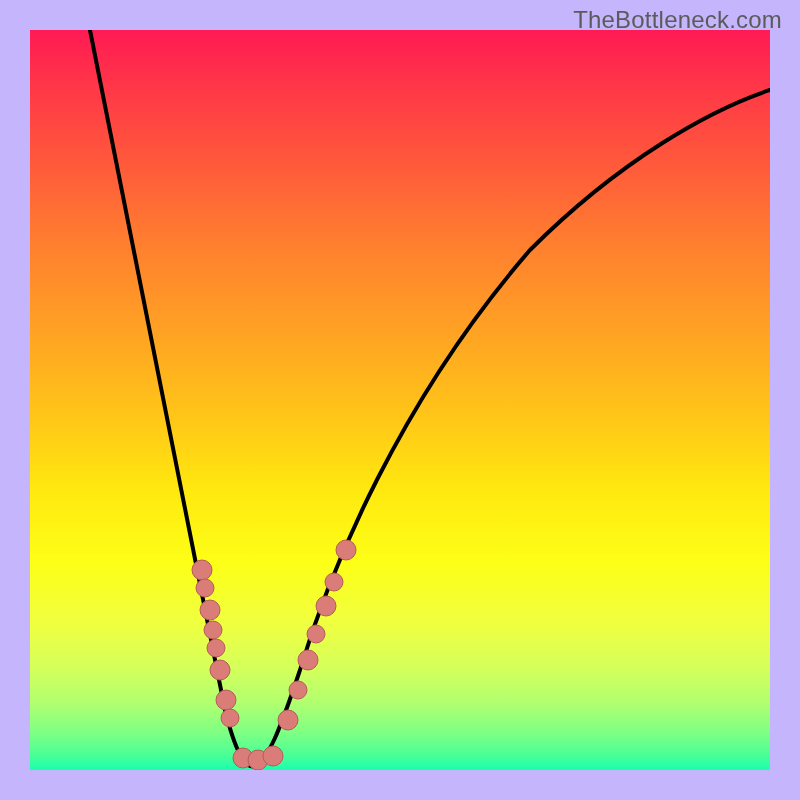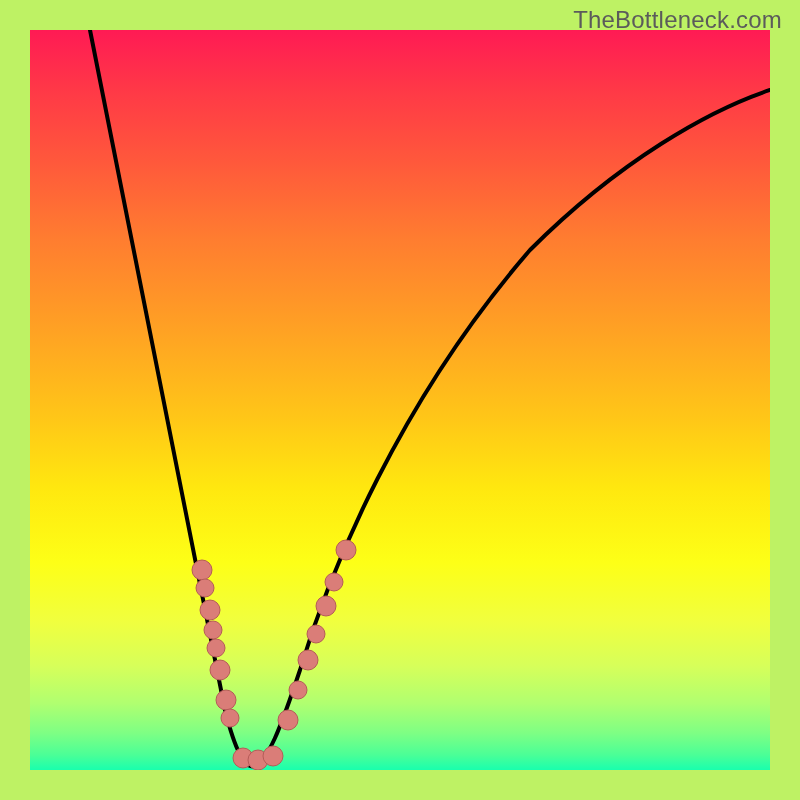--- a/index.html
+++ b/index.html
@@ -8,21 +8,21 @@
     width: 800px;
     height: 800px;
     overflow: hidden;
     background: #000;
     font-family: Arial, Helvetica, sans-serif;
   }
   .frame {
     position: absolute;
     left: 0; top: 0;
     width: 800px; height: 800px;
-    background: #bef264;
+    background: #c4b5fd;
   }
   .plot {
     position: absolute;
     left: 30px;
     top: 30px;
     width: 740px;
     height: 740px;
     background: linear-gradient(to bottom,
       #ff1a54 0%,
       #ff3847 8%,

